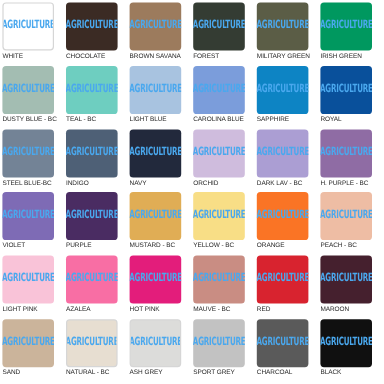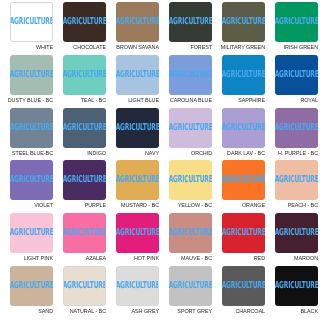--- a/index.html
+++ b/index.html
@@ -22,21 +22,21 @@
     grid-template-rows: repeat(6, 1fr);
     width: 320px;
     height: 320px;
     box-sizing: border-box;
     padding: 2px 1px 1px 1px;
   }
 
   .swatch-cell {
     display: flex;
     flex-direction: column;
-    align-items: flex-end;
+    align-items: flex-start;
     justify-content: flex-start;
     box-sizing: border-box;
     padding: 0 1px;
   }
 
   .swatch-chip {
     position: relative;
     width: 43px;
     height: 40px;
     border-radius: 3px;

